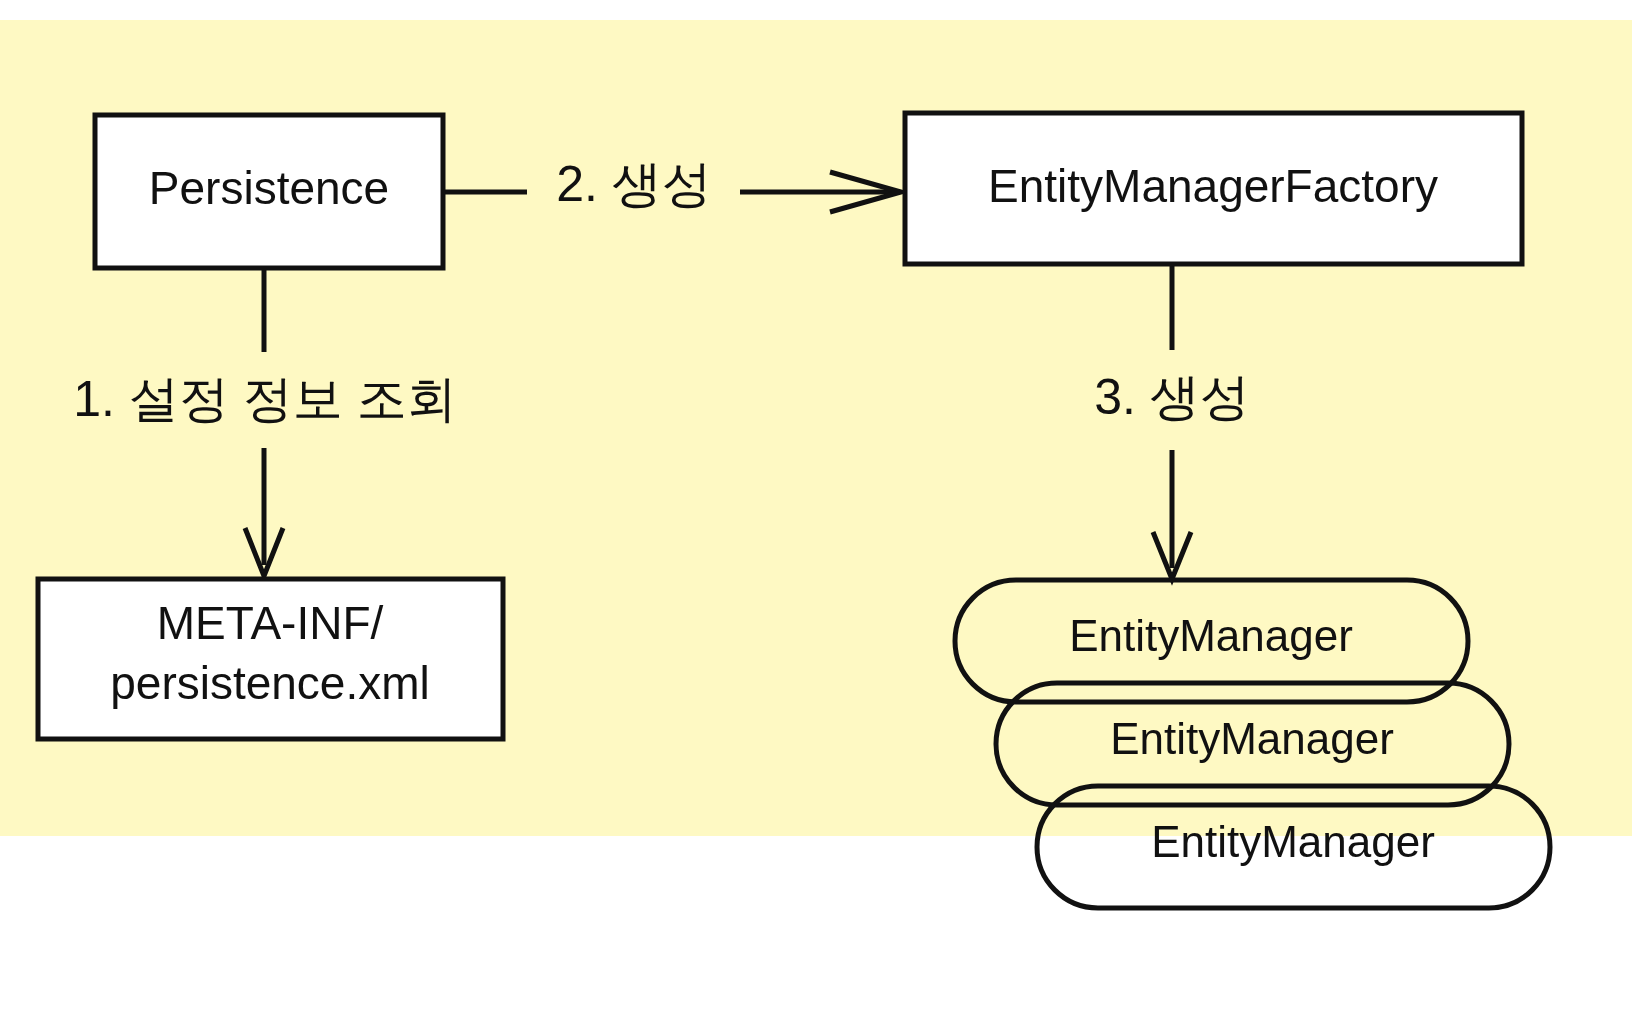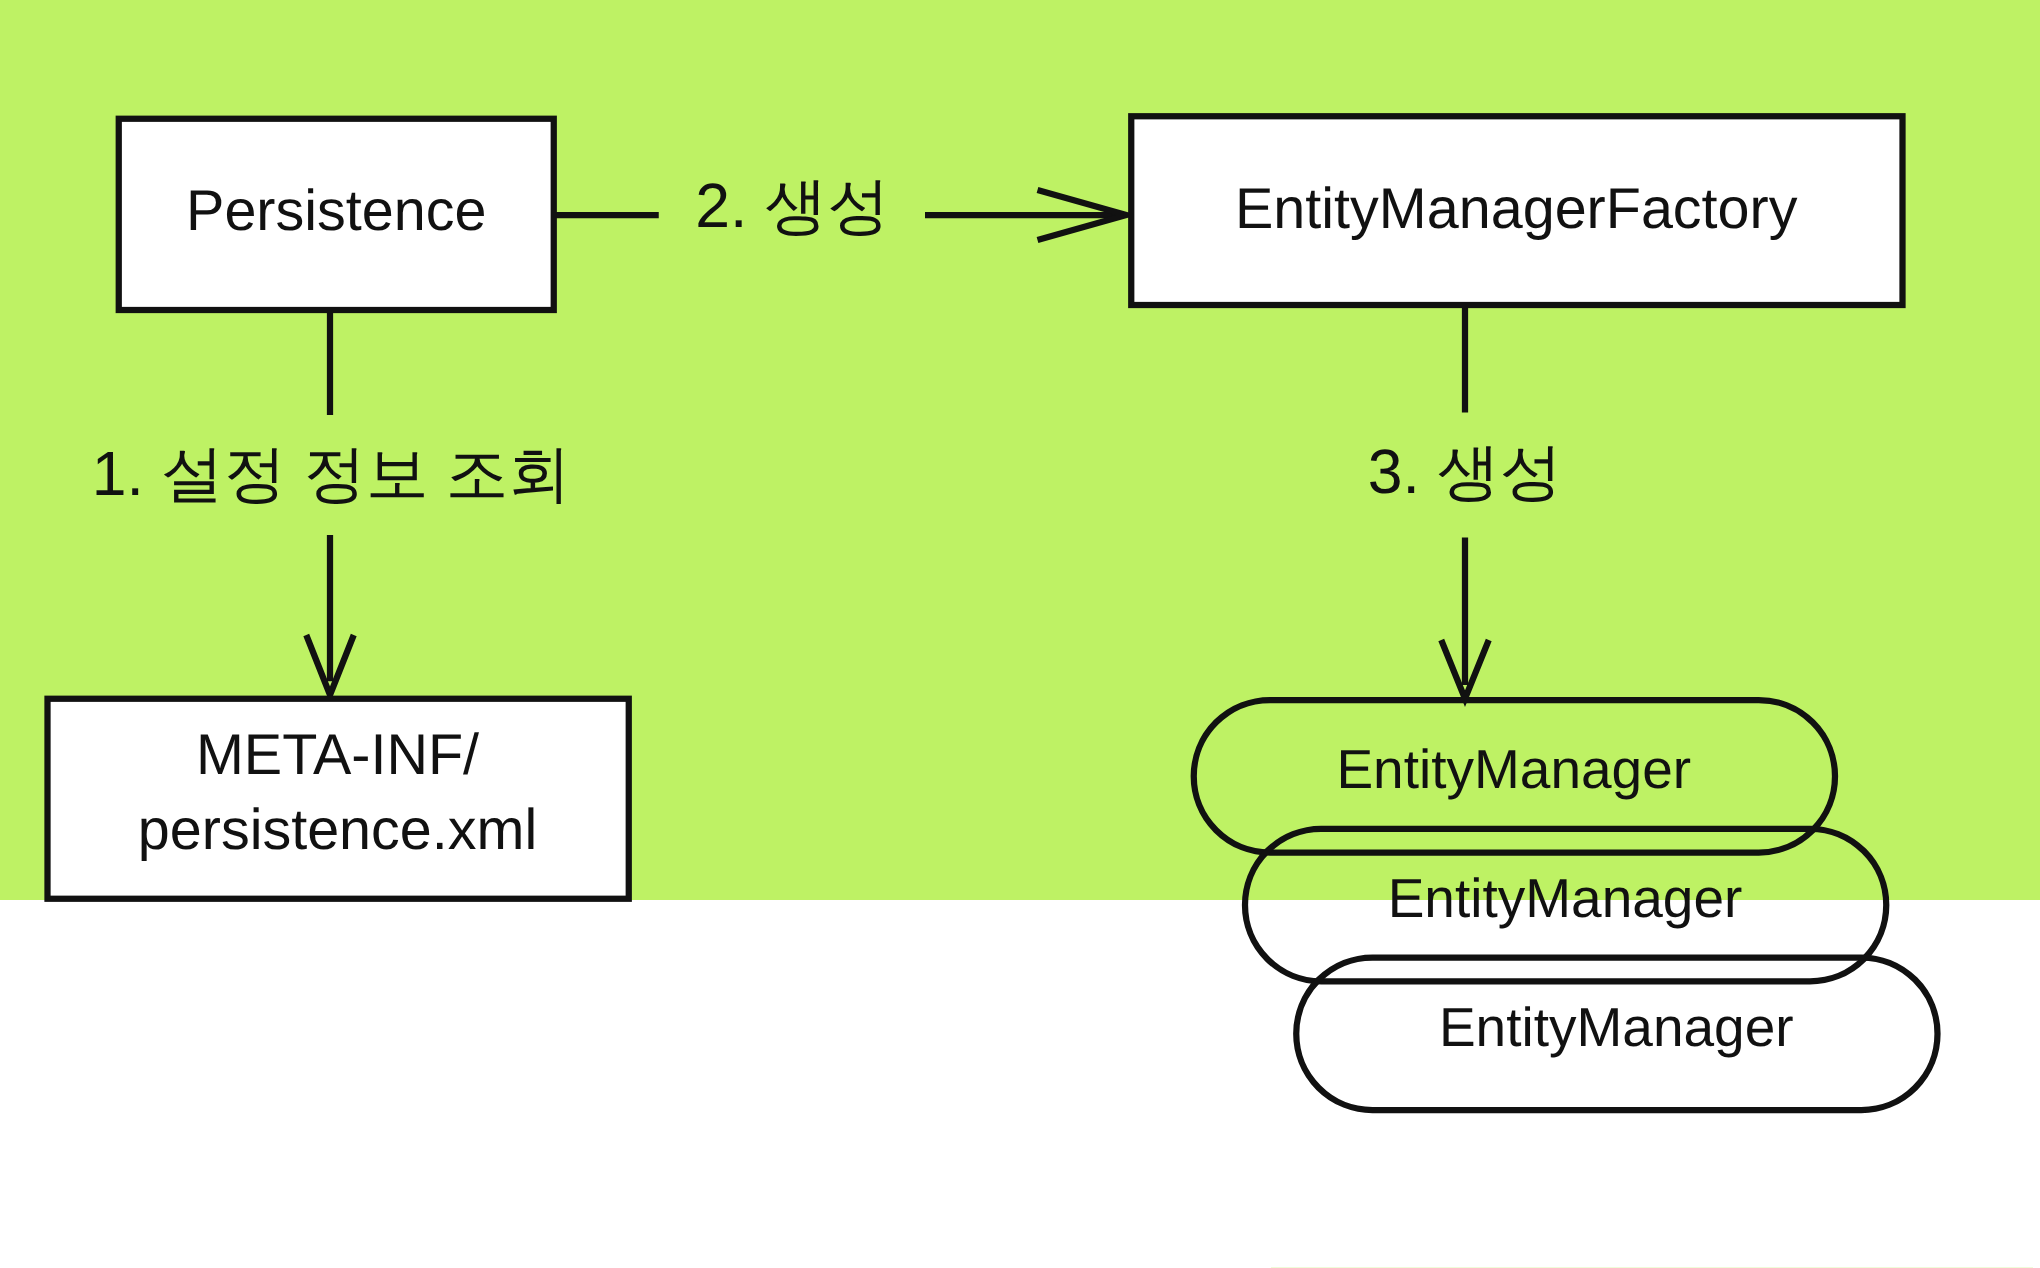--- a/index.html
+++ b/index.html
@@ -9,22 +9,23 @@
   }
   body {
     width: 1632px;
     height: 1014px;
     font-family: "Liberation Sans", sans-serif;
     overflow: hidden;
   }
   #diagram-root {
     position: relative;
     width: 1632px;
-    height: 720px;
-    background: #bef264;
+    height: 816px;
+    background: #fef9c3;
+    margin-top: 20px;
   }
   #diagram-svg {
     position: absolute;
     top: 0;
     left: 0;
     width: 1632px;
     height: 1014px;
     display: block;
   }
   .node-label {

